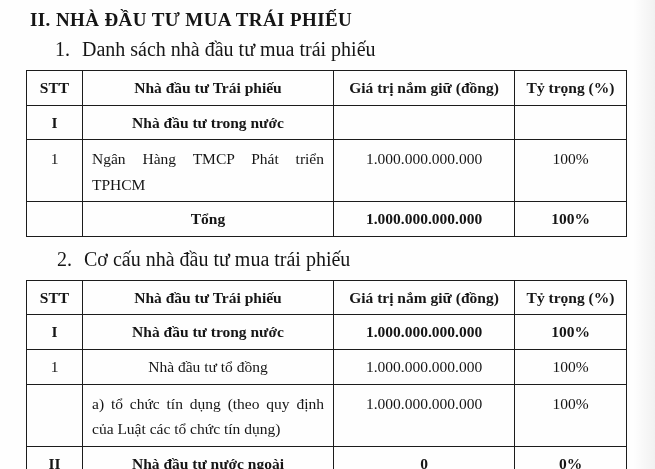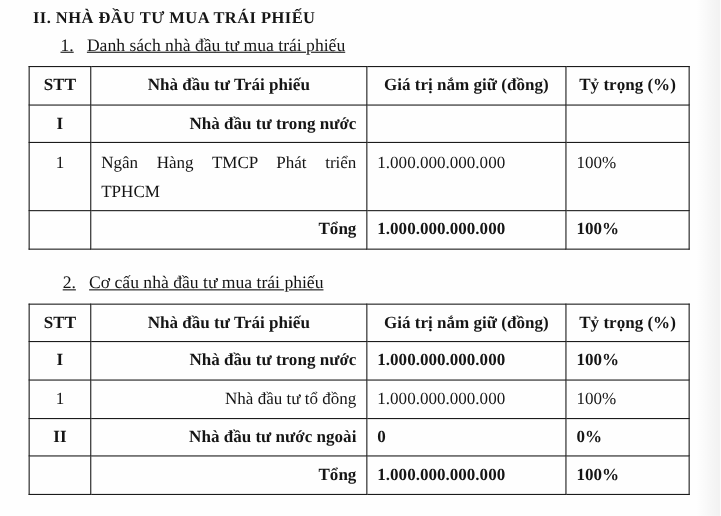--- a/index.html
+++ b/index.html
@@ -11,31 +11,30 @@
     position: relative;
     overflow: hidden;
   }
   .scan-shadow {
     position: absolute; top: 0; right: 0; width: 22px; height: 469px;
     background: linear-gradient(to right, rgba(0,0,0,0) 0%, rgba(0,0,0,0.05) 100%);
     pointer-events: none;
   }
   .doc-title {
     margin: 9px 0 7px 30px;
-    font-size: 15px;
+    font-size: 19px;
     font-weight: bold;
     letter-spacing: 0.4px;
   }
   .section-heading {
     margin: 5px 0 9px 55px;
-    font-size: 16px;
-    text-decoration: underline;
+    font-size: 20px;
   }
   .section-heading .num { margin-right: 12px; }
-  .section-heading.second { margin-top: 22px; margin-left: 57px; }
+  .section-heading.second { margin-top: 11px; margin-left: 57px; }
   table {
     border-collapse: collapse;
     margin-left: 26px;
     width: 600px;
     table-layout: fixed;
     font-size: 15.5px;
   }
   td, th {
     border: 1.6px solid #1c1c1c;
     padding: 4px 9px;
@@ -43,22 +42,22 @@
     line-height: 1.65;
     margin-left: 40px;
   }
   th { font-weight: bold; text-align: center; }
   col.c-stt { width: 56px; }
   col.c-name { width: 251px; }
   col.c-value { width: 181px; }
   col.c-pct { width: 112px; }
   .h-row { height: 31px; }
   td.stt { text-align: center; }
-  td.name { text-align: right; }
-  td.val, td.pct { }
+  td.name { text-align: center; }
+  td.val, td.pct { text-align: center; }
   td.justify { text-align: justify; vertical-align: top; padding-top: 6px; }
   td.center { }
   tr.bold td { font-weight: bold; }
   tr.r-short { height: 30px; }
   tr.r-mid { height: 33px; }
   tr.r-tall { height: 55px; }
   td.vtop { vertical-align: top; padding-top: 6px; }
 </style>
 </head>
 <body>
@@ -129,20 +128,26 @@
     <td class="name">Nhà đầu tư trong nước</td>
     <td class="val">1.000.000.000.000</td>
     <td class="pct">100%</td>
   </tr>
   <tr class="r-mid">
     <td class="stt">1</td>
     <td class="name">Nhà đầu tư tổ đồng</td>
     <td class="val">1.000.000.000.000</td>
     <td class="pct">100%</td>
   </tr>
+  <tr class="r-tall">
+    <td class="stt vtop"></td>
+    <td class="name justify">a) tổ chức tín dụng (theo quy định của Luật các tổ chức tín dụng)</td>
+    <td class="val vtop">1.000.000.000.000</td>
+    <td class="pct vtop">100%</td>
+  </tr>
   <tr class="bold r-mid">
     <td class="stt">II</td>
     <td class="name">Nhà đầu tư nước ngoài</td>
     <td class="val">0</td>
     <td class="pct">0%</td>
   </tr>
   <tr class="bold r-mid">
     <td class="stt"></td>
     <td class="name center">Tổng</td>
     <td class="val">1.000.000.000.000</td>

